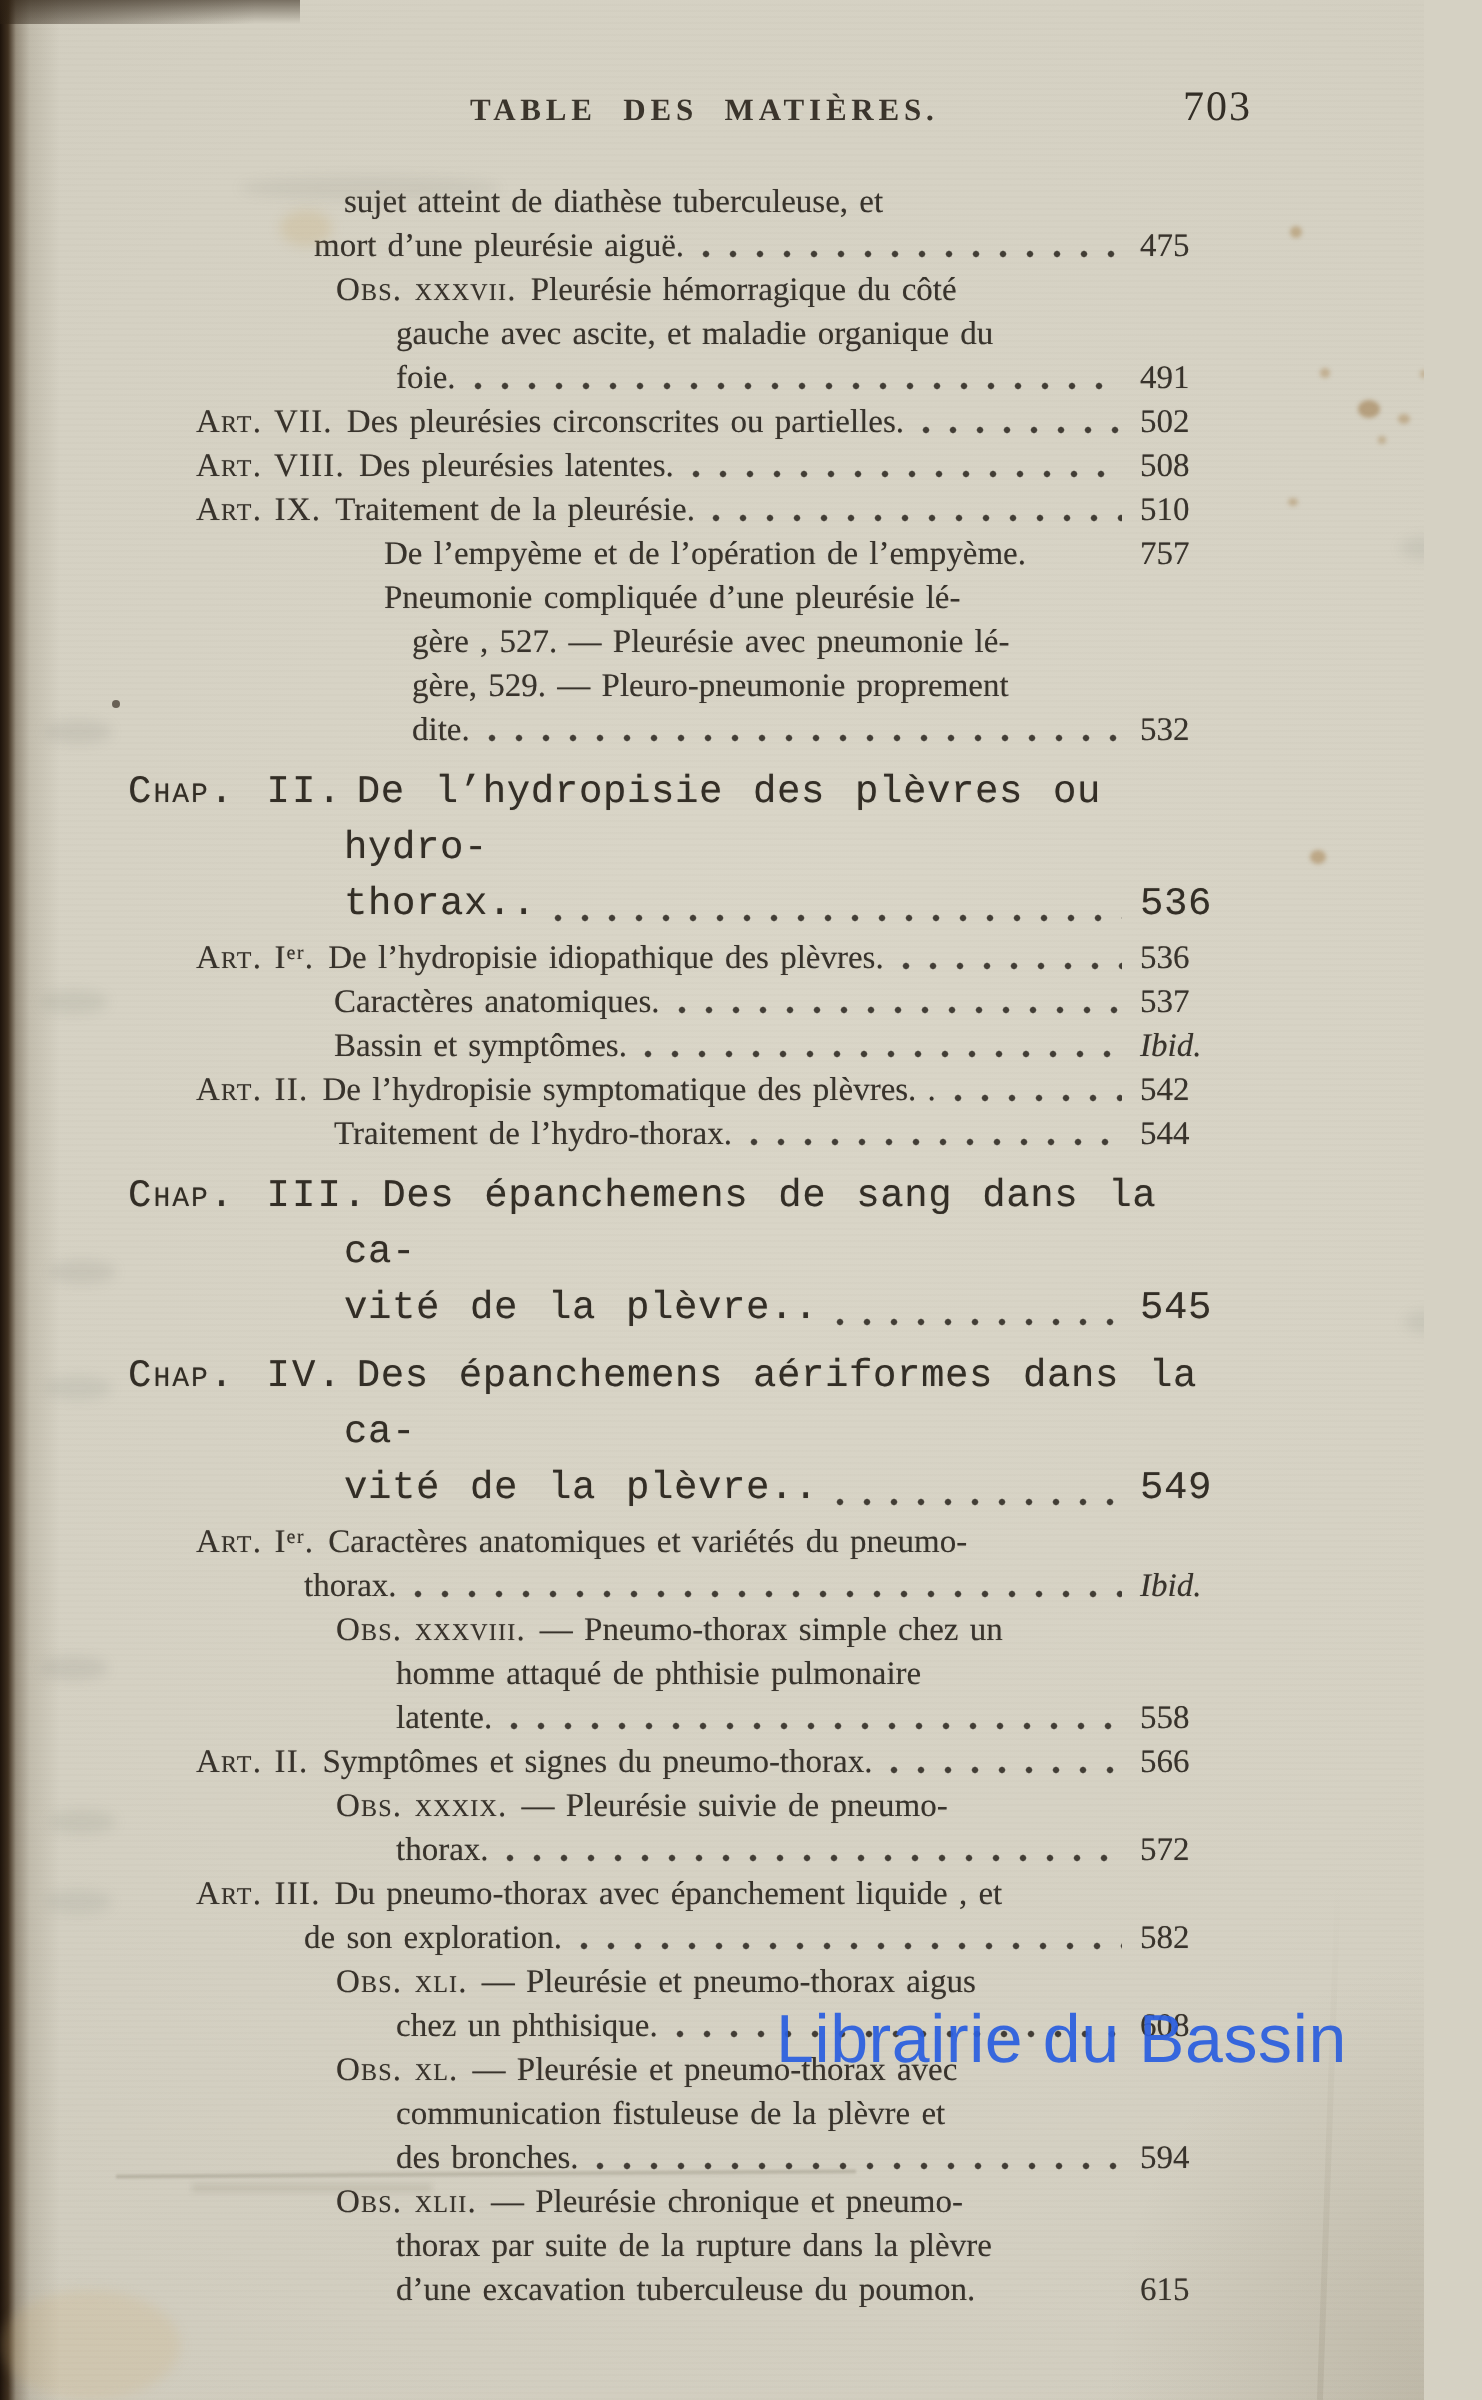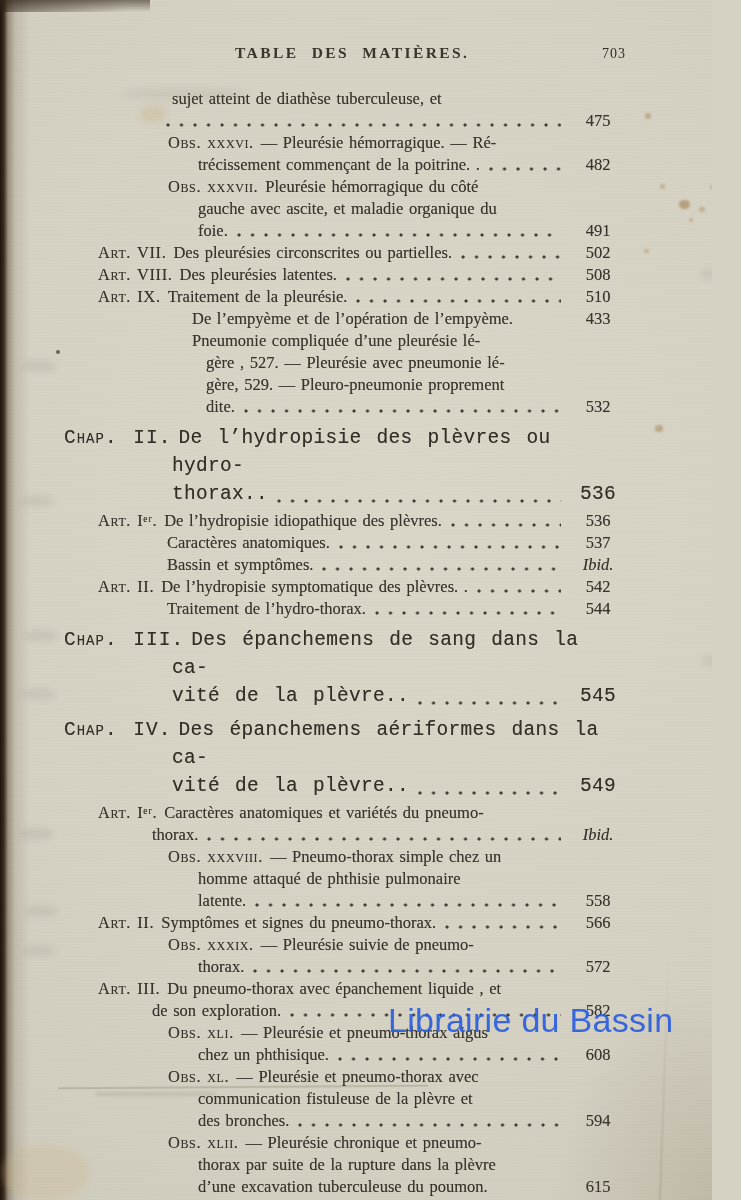--- a/index.html
+++ b/index.html
@@ -30,32 +30,32 @@
   
   .spot{position:absolute;border-radius:50%;filter:blur(1px);}
   .smudge{position:absolute;border-radius:50%;filter:blur(3px);}
   .crease{position:absolute;left:58px;top:1086px;width:370px;height:2px;
     background:rgba(92,82,60,0.20);transform:rotate(-0.4deg);filter:blur(0.6px);}
   .crease2{position:absolute;left:96px;top:1092px;width:120px;height:4px;
     background:rgba(92,82,60,0.12);filter:blur(1.5px);}
   
   .hdr{display:flex;align-items:baseline;line-height:22px;margin-bottom:23px;}
   .hdr .title{margin-left:235px;font-size:15.5px;font-weight:bold;letter-spacing:2.4px;word-spacing:7px;color:#3b352c;}
-  .hdr .folio{margin-left:auto;font-size:14px;letter-spacing:1px;color:#332e26;}
+  .hdr .folio{margin-left:auto;font-size:21px;letter-spacing:1px;color:#332e26;}
   
   .toc{position:relative;}
   .entry{font-size:16.5px;line-height:22px;word-spacing:1.5px;
     text-shadow:0 0 0.4px rgba(56,51,44,0.45);}
   .entry .body{padding-left:var(--hang);text-indent:calc(var(--ind) - var(--hang));}
   .entry .last{display:flex;align-items:baseline;padding-left:var(--hang);}
   .entry.single .last{padding-left:var(--ind);}
   .txt{white-space:pre-line;}
   .prefix{font-variant:small-caps;letter-spacing:0.6px;margin-right:7px;}
   .it .txt{}
-  .page{flex:0 0 auto;min-width:56px;text-align:center;white-space:nowrap;}
+  .page{flex:0 0 auto;min-width:56px;text-align:left;white-space:nowrap;}
   .pit{font-style:italic;}
   .dots{flex:1 1 auto;min-width:6px;height:6px;align-self:flex-end;margin:0 9px 4px 9px;
     background-image:radial-gradient(circle at 2px 3px,rgba(50,45,38,0.9) 1.25px,rgba(0,0,0,0) 1.9px);
     background-size:13.5px 6px;background-repeat:repeat-x;}
   .nodots .dots{visibility:hidden;margin:0 3px;}
   .cont{--ind:172px;--hang:157px;}
   .obs{--ind:168px;--hang:198px;}
   .art{--ind:98px;--hang:152px;}
   .sub{--ind:192px;--hang:206px;}
   .sub2{--ind:167px;--hang:206px;}
@@ -74,30 +74,23 @@
 
   <div class="hdr">
     <span class="title">TABLE DES MATIÈRES.</span>
     <span class="folio">703</span>
   </div>
 
   <div class="toc">
       <div class="entry cont">
         <div class="body"><span class="txt">sujet atteint de diathèse tuberculeuse, et</span></div>
         <div class="last">
+          <span class="txt">mort d’une pleurésie aiguë.</span>
           <span class="dots"></span>
           <span class="page">475</span>
-        </div>
-      </div>
-      <div class="entry obs">
-        <div class="body"><span class="prefix">Obs. xxxvi.</span><span class="txt">— Pleurésie hémorragique. — Ré-</span></div>
-        <div class="last">
-          <span class="txt">trécissement commençant de la poitrine. .</span>
-          <span class="dots"></span>
-          <span class="page">482</span>
         </div>
       </div>
       <div class="entry obs">
         <div class="body"><span class="prefix">Obs. xxxvii.</span><span class="txt">Pleurésie hémorragique du côté
 gauche avec ascite, et maladie organique du</span></div>
         <div class="last">
           <span class="txt">foie.</span>
           <span class="dots"></span>
           <span class="page">491</span>
         </div>
@@ -123,21 +116,21 @@
           <span class="prefix">Art. IX.</span>
           <span class="txt">Traitement de la pleurésie.</span>
           <span class="dots"></span>
           <span class="page">510</span>
         </div>
       </div>
       <div class="entry sub single nodots">
         <div class="last">
           <span class="txt">De l’empyème et de l’opération de l’empyème.</span>
           <span class="dots"></span>
-          <span class="page">433</span>
+          <span class="page">757</span>
         </div>
       </div>
       <div class="entry sub">
         <div class="body"><span class="txt">Pneumonie compliquée d’une pleurésie lé-
 gère , 527. — Pleurésie avec pneumonie lé-
 gère, 529. — Pleuro-pneumonie proprement</span></div>
         <div class="last">
           <span class="txt">dite.</span>
           <span class="dots"></span>
           <span class="page">532</span>

